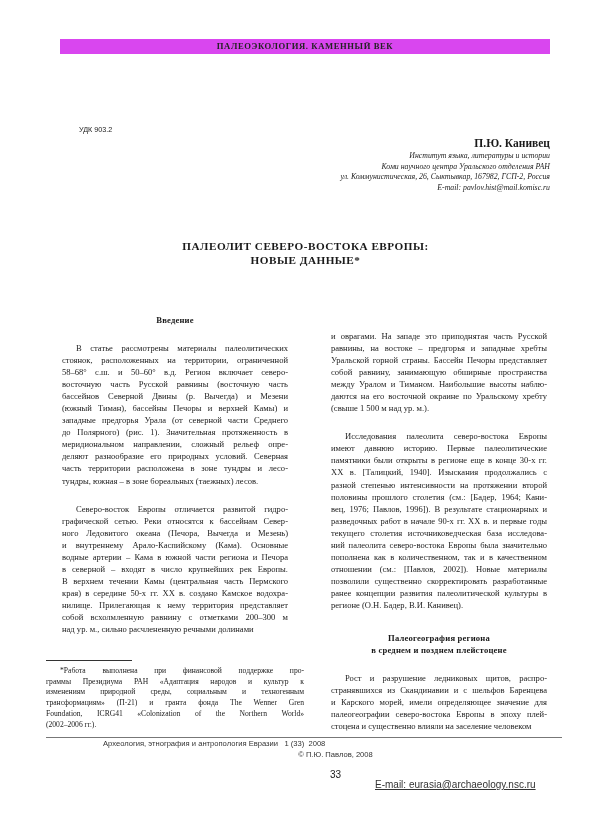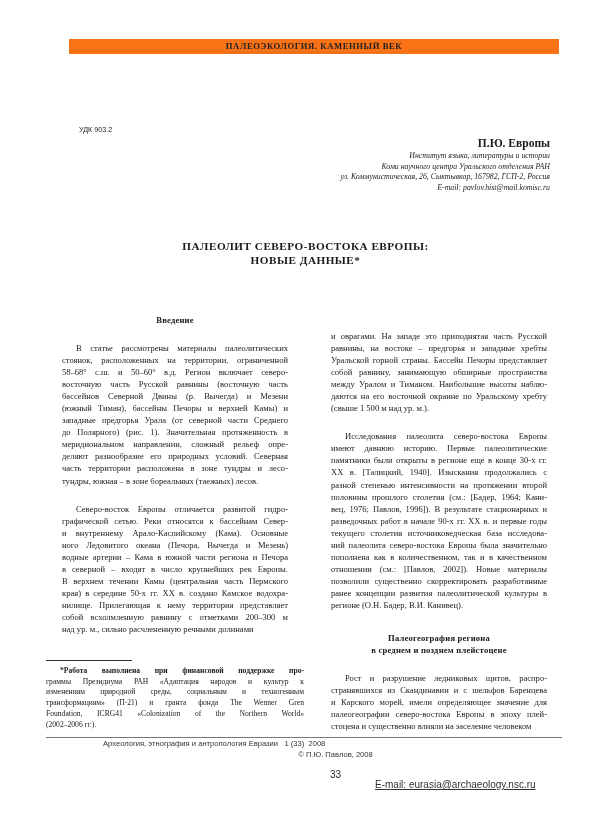--- a/index.html
+++ b/index.html
@@ -1,22 +1,22 @@
 <!DOCTYPE html>
 <html><head>
 <meta charset="utf-8">
 <style>
   html, body { margin: 0; padding: 0; background: #ffffff; }
   body { width: 611px; height: 820px; position: relative; overflow: hidden; color: #1a1a1a; }
   .serif { font-family: "Liberation Serif", "DejaVu Serif", serif; }
   .sans { font-family: "Liberation Sans", "DejaVu Sans", sans-serif; }
 
   .header-bar {
-    position: absolute; left: 69px; top: 39px; width: 490px; height: 15px;
-    background: #f97316; text-align: center;
+    position: absolute; left: 60px; top: 39px; width: 490px; height: 15px;
+    background: #d946ef; text-align: center;
     font-family: "Liberation Serif", serif; font-size: 8.6px; font-weight: bold;
     letter-spacing: 0.6px; line-height: 15px; color: #222;
   }
 
   .udk { position: absolute; left: 79px; top: 125px; font-size: 7.2px; color: #222; }
 
   .author-block { position: absolute; right: 61px; top: 136px; text-align: right; }
   .author-name { font-size: 11.5px; font-weight: bold; line-height: 15px; }
   .affil { font-size: 7.8px; font-style: italic; line-height: 10.5px; color: #222; }
 
@@ -42,21 +42,21 @@
   .page-number { position: absolute; left: 0; width: 611px; top: 769px; text-align: center; font-size: 10px; color: #222; padding-left: 60px; box-sizing: border-box; }
 </style>
 </head>
 <body>
 
 <div class="header-bar">ПАЛЕОЭКОЛОГИЯ. КАМЕННЫЙ ВЕК</div>
 
 <div class="udk sans">УДК 903.2</div>
 
 <div class="author-block serif">
-  <div class="author-name">П.Ю. Европы</div>
+  <div class="author-name">П.Ю. Канивец</div>
   <div class="affil">Институт языка, литературы и истории</div>
   <div class="affil">Коми научного центра Уральского отделения РАН</div>
   <div class="affil">ул. Коммунистическая, 26, Сыктывкар, 167982, ГСП-2, Россия</div>
   <div class="affil">E-mail: pavlov.hist@mail.komisc.ru</div>
 </div>
 
 <div class="title serif">
   <div>ПАЛЕОЛИТ СЕВЕРО-ВОСТОКА ЕВРОПЫ:</div>
   <div>НОВЫЕ ДАННЫЕ*</div>
 </div>
@@ -73,35 +73,35 @@
       <span class="line">западные предгорья Урала (от северной части Среднего</span>
       <span class="line">до Полярного) (рис. 1). Значительная протяженность в</span>
       <span class="line">меридиональном направлении, сложный рельеф опре-</span>
       <span class="line">деляют разнообразие его природных условий. Северная</span>
       <span class="line">часть территории расположена в зоне тундры и лесо-</span>
       <span class="line last">тундры, южная – в зоне бореальных (таежных) лесов.</span>
     </div>
   <div class="p" id="lp2">
       <span class="line" style="padding-left: 14px;">Северо-восток Европы отличается развитой гидро-</span>
       <span class="line">графической сетью. Реки относятся к бассейнам Север-</span>
+      <span class="line">ного Ледовитого океана (Печора, Вычегда и Мезень)</span>
       <span class="line">и внутреннему Арало-Каспийскому (Кама). Основные</span>
-      <span class="line">ного Ледовитого океана (Печора, Вычегда и Мезень)</span>
       <span class="line">водные артерии – Кама в южной части региона и Печора</span>
       <span class="line">в северной – входят в число крупнейших рек Европы.</span>
       <span class="line">В верхнем течении Камы (центральная часть Пермского</span>
       <span class="line">края) в середине 50-х гг. XX в. создано Камское водохра-</span>
       <span class="line">нилище. Прилегающая к нему территория представляет</span>
       <span class="line">собой всхолмленную равнину с отметками 200–300 м</span>
       <span class="line last">над ур. м., сильно расчлененную речными долинами</span>
     </div>
 </div>
 
 <div class="footnote-rule"></div>
 <div class="footnote serif" id="fn">
-    <span class="line" style="padding-left: 14px; font-weight: bold;">*Работа выполнена при финансовой поддержке про-</span>
+    <span class="line" style="padding-left: 14px;">*Работа выполнена при финансовой поддержке про-</span>
     <span class="line">граммы Президиума РАН «Адаптация народов и культур к</span>
     <span class="line">изменениям природной среды, социальным и техногенным</span>
     <span class="line">трансформациям» (П-21) и гранта фонда The Wenner Gren</span>
     <span class="line">Foundation, ICRG41 «Colonization of the Northern World»</span>
     <span class="line last">(2002–2006 гг.).</span>
   </div>
 
 <div class="col col-right serif">
   <div class="p" id="rp1">
       <span class="line">и оврагами. На западе это приподнятая часть Русской</span>

